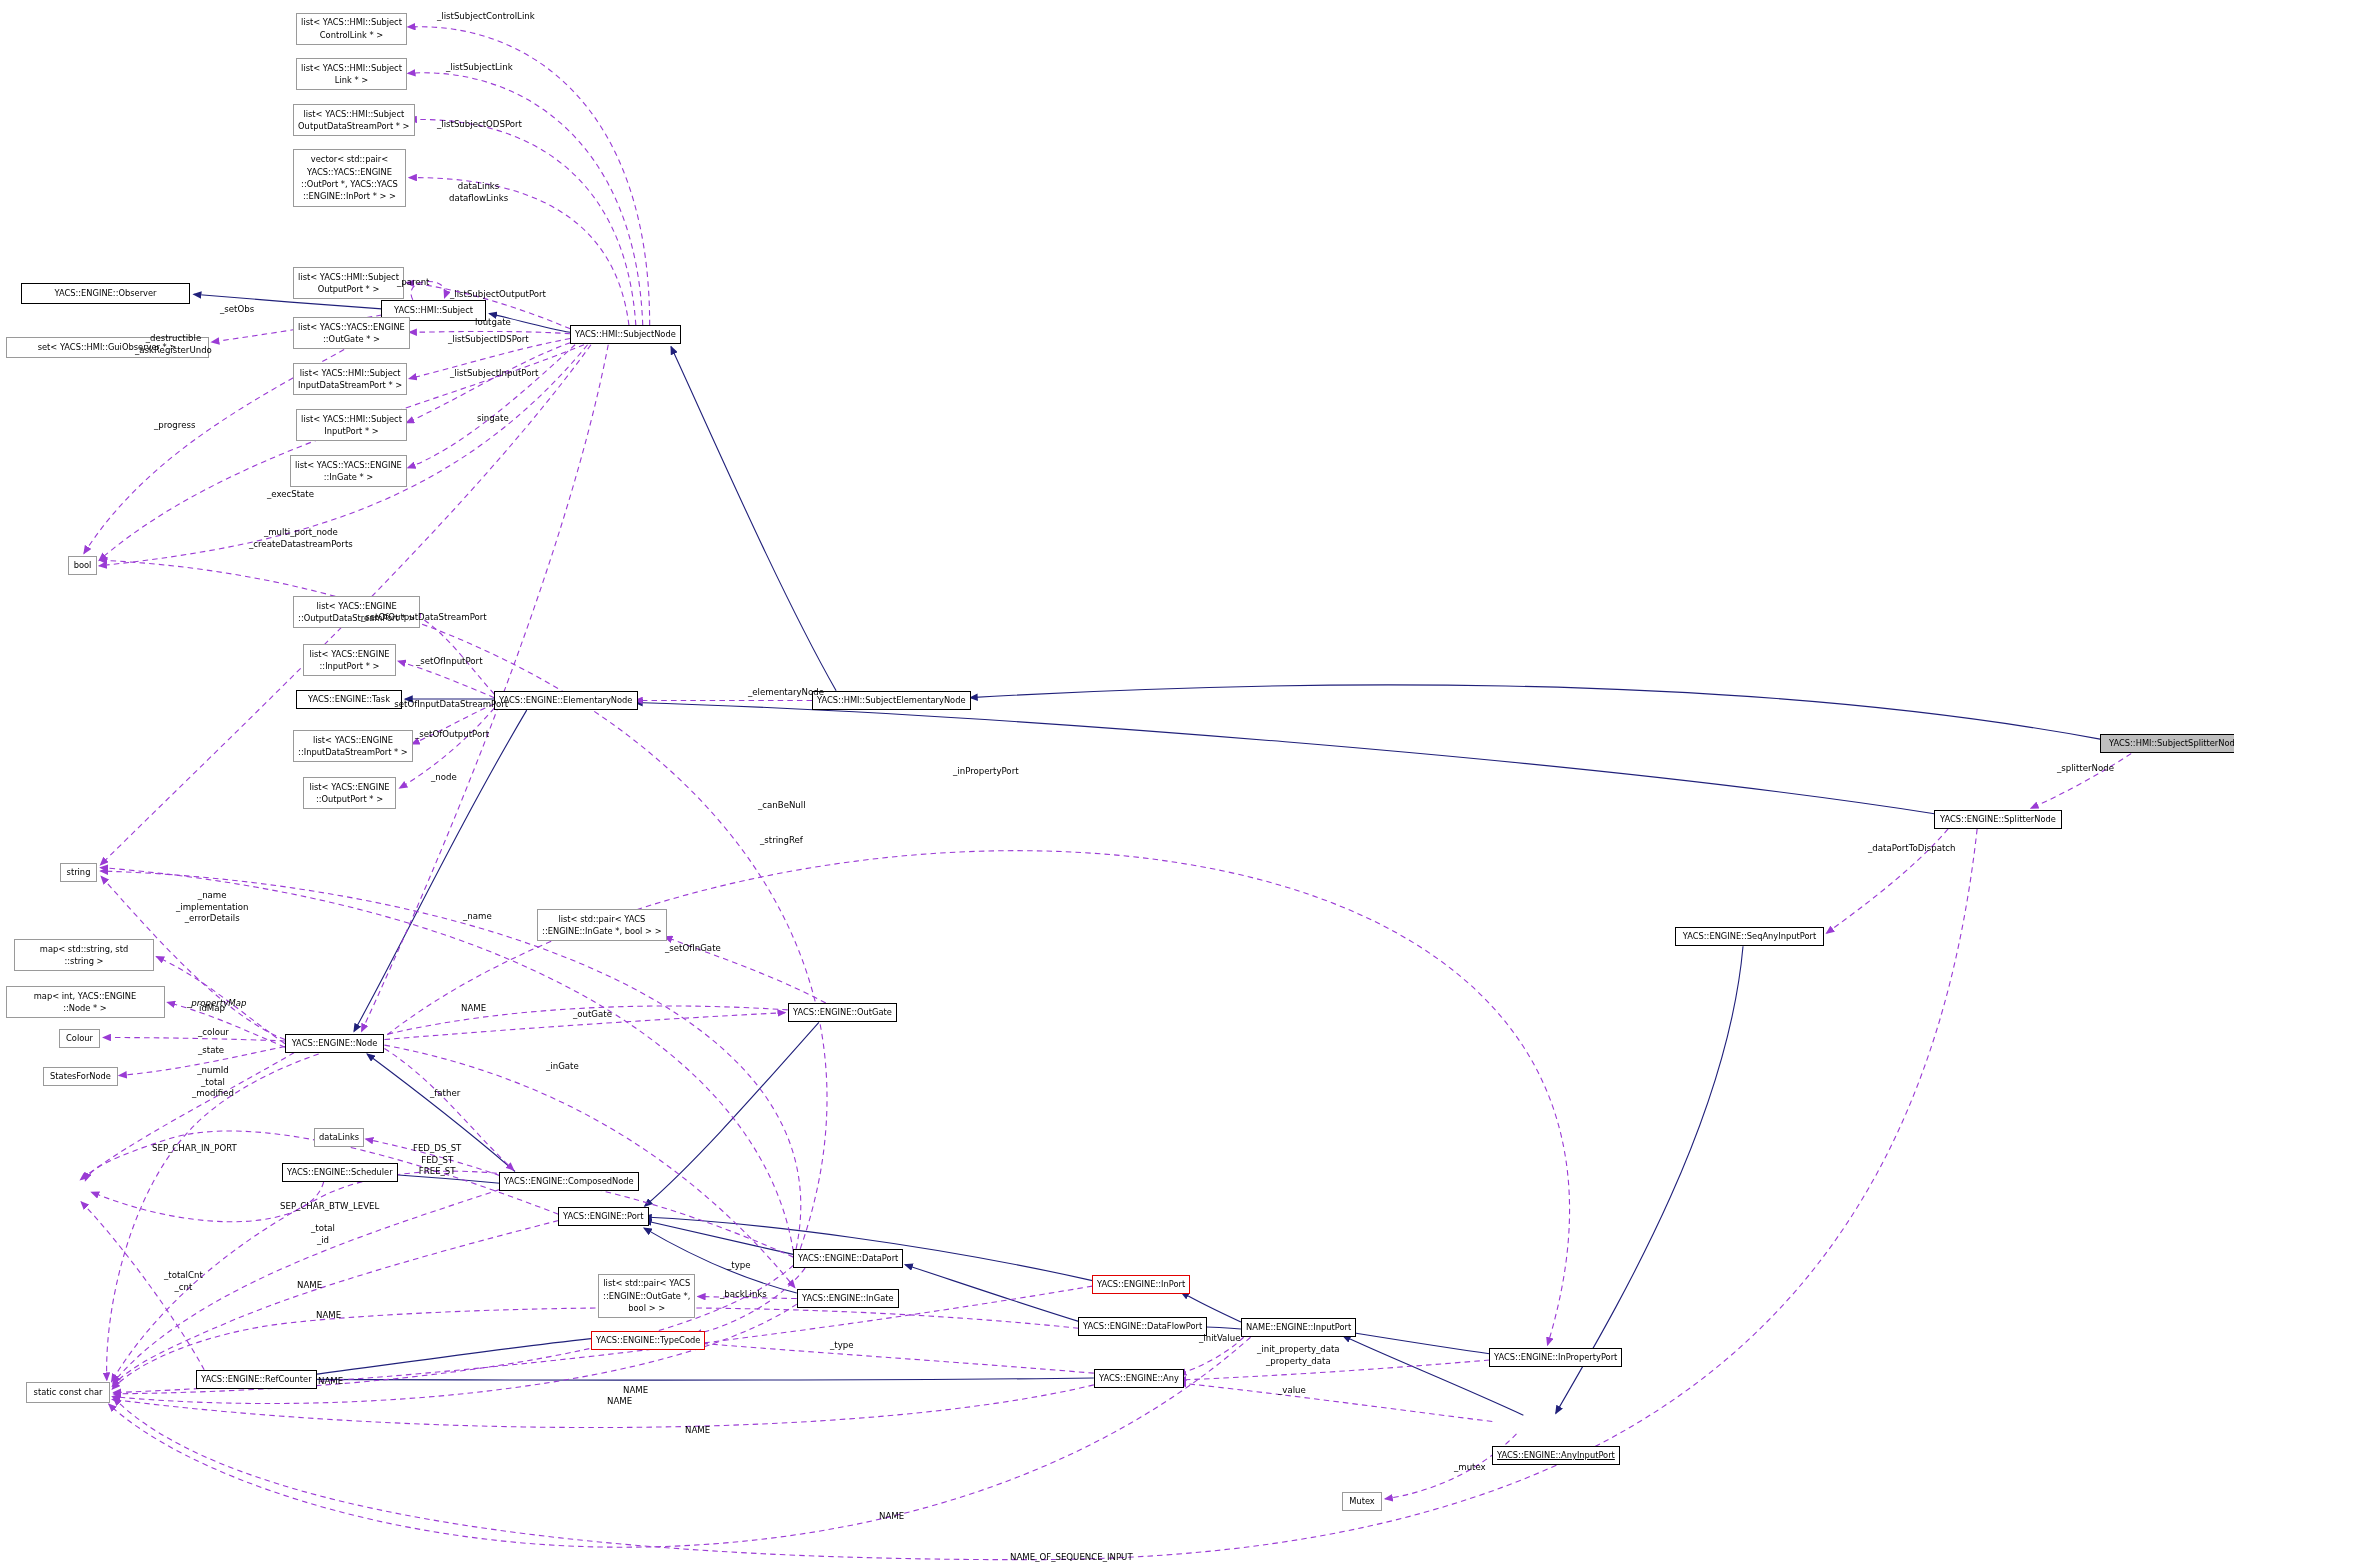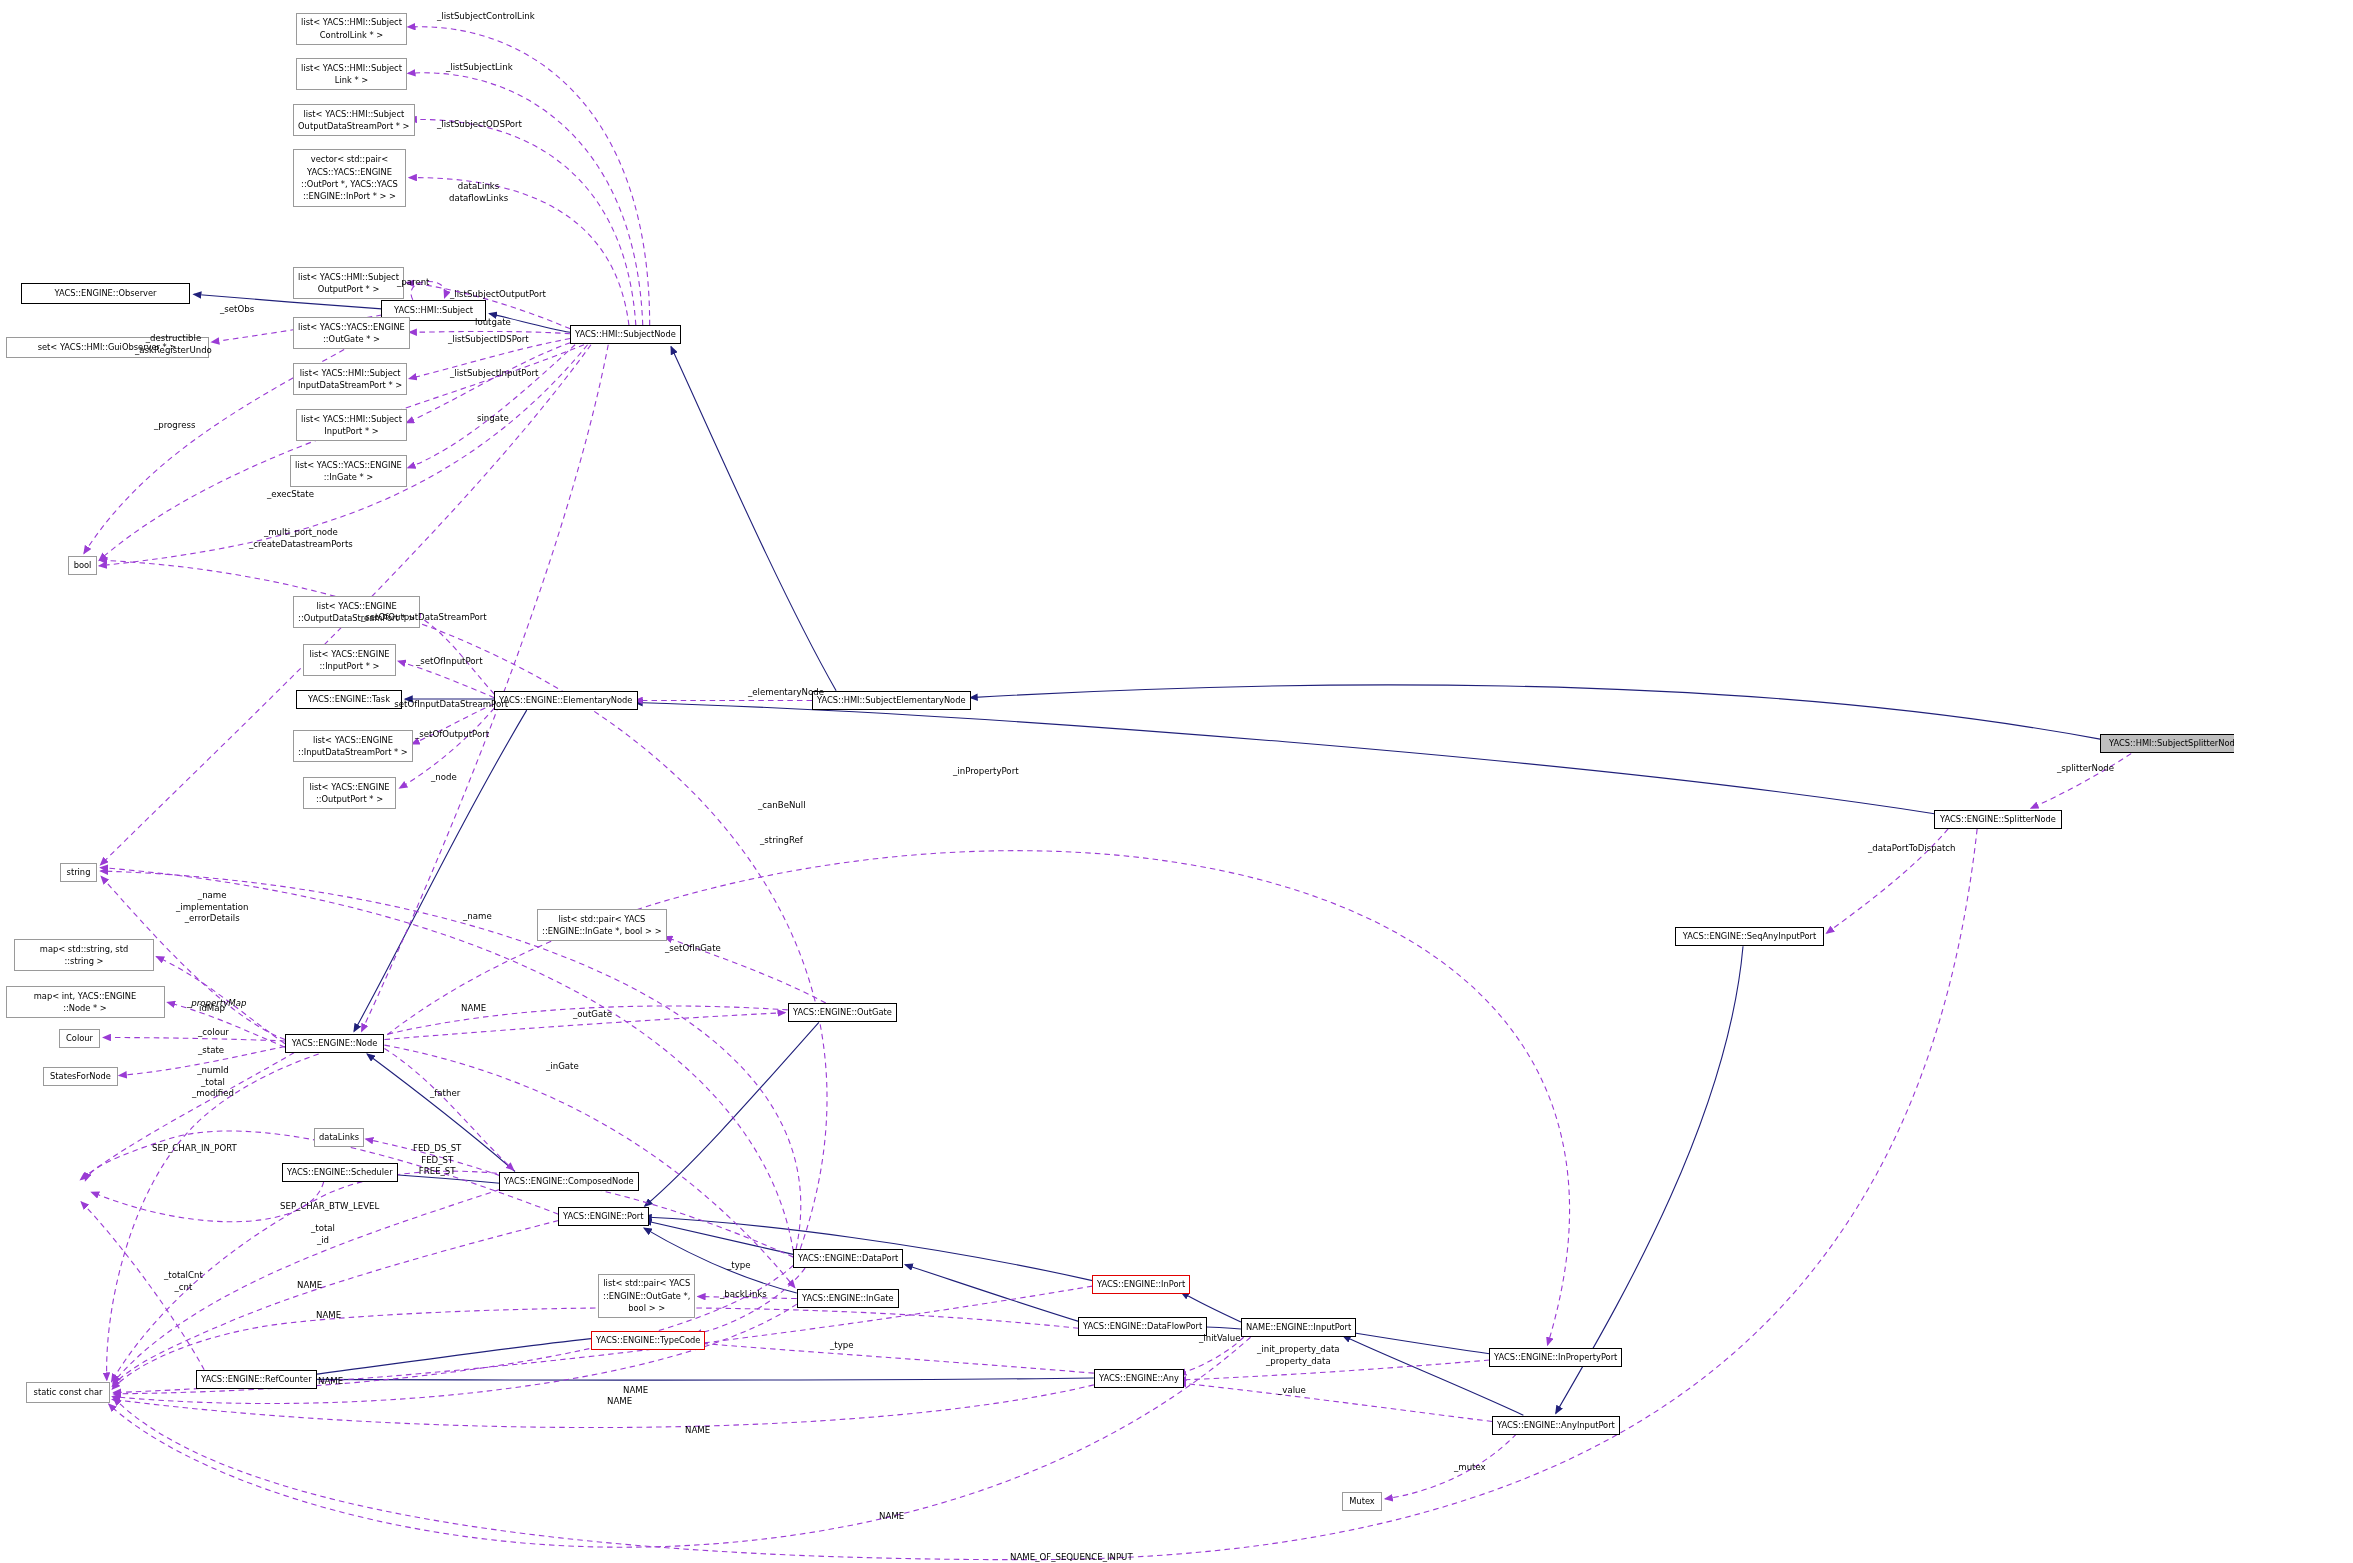--- a/index.html
+++ b/index.html
@@ -268,21 +268,21 @@
       </div>
       <div class="box cls" style="left: 196px; top: 1363px; min-width: 104px; min-height: 19.3px;">
         <span>YACS::ENGINE::RefCounter</span>
       </div>
       <div class="box plain" style="left: 26px; top: 1375px; min-width: 84px; min-height: 21px;">
         <span>static const char</span>
       </div>
       <div class="box cls" style="left: 1489px; top: 1341px; min-width: 112px; min-height: 18.7px;">
         <span>YACS::ENGINE::InPropertyPort</span>
       </div>
-      <div class="box cls" style="left: 1492px; top: 1409px; min-width: 108px; min-height: 18.7px;">
+      <div class="box cls" style="left: 1492px; top: 1439px; min-width: 108px; min-height: 18.7px; text-decoration: underline;">
         <span>YACS::ENGINE::AnyInputPort</span>
       </div>
       <div class="box plain" style="left: 1342px; top: 1485px; min-width: 40px; min-height: 18.7px;">
         <span>Mutex</span>
       </div>
     </div>
   <div id="labels">
       <div class="elabel" style="left: 437px; top: 4.1px;">
         <div>_listSubjectControlLink</div>
       </div>

